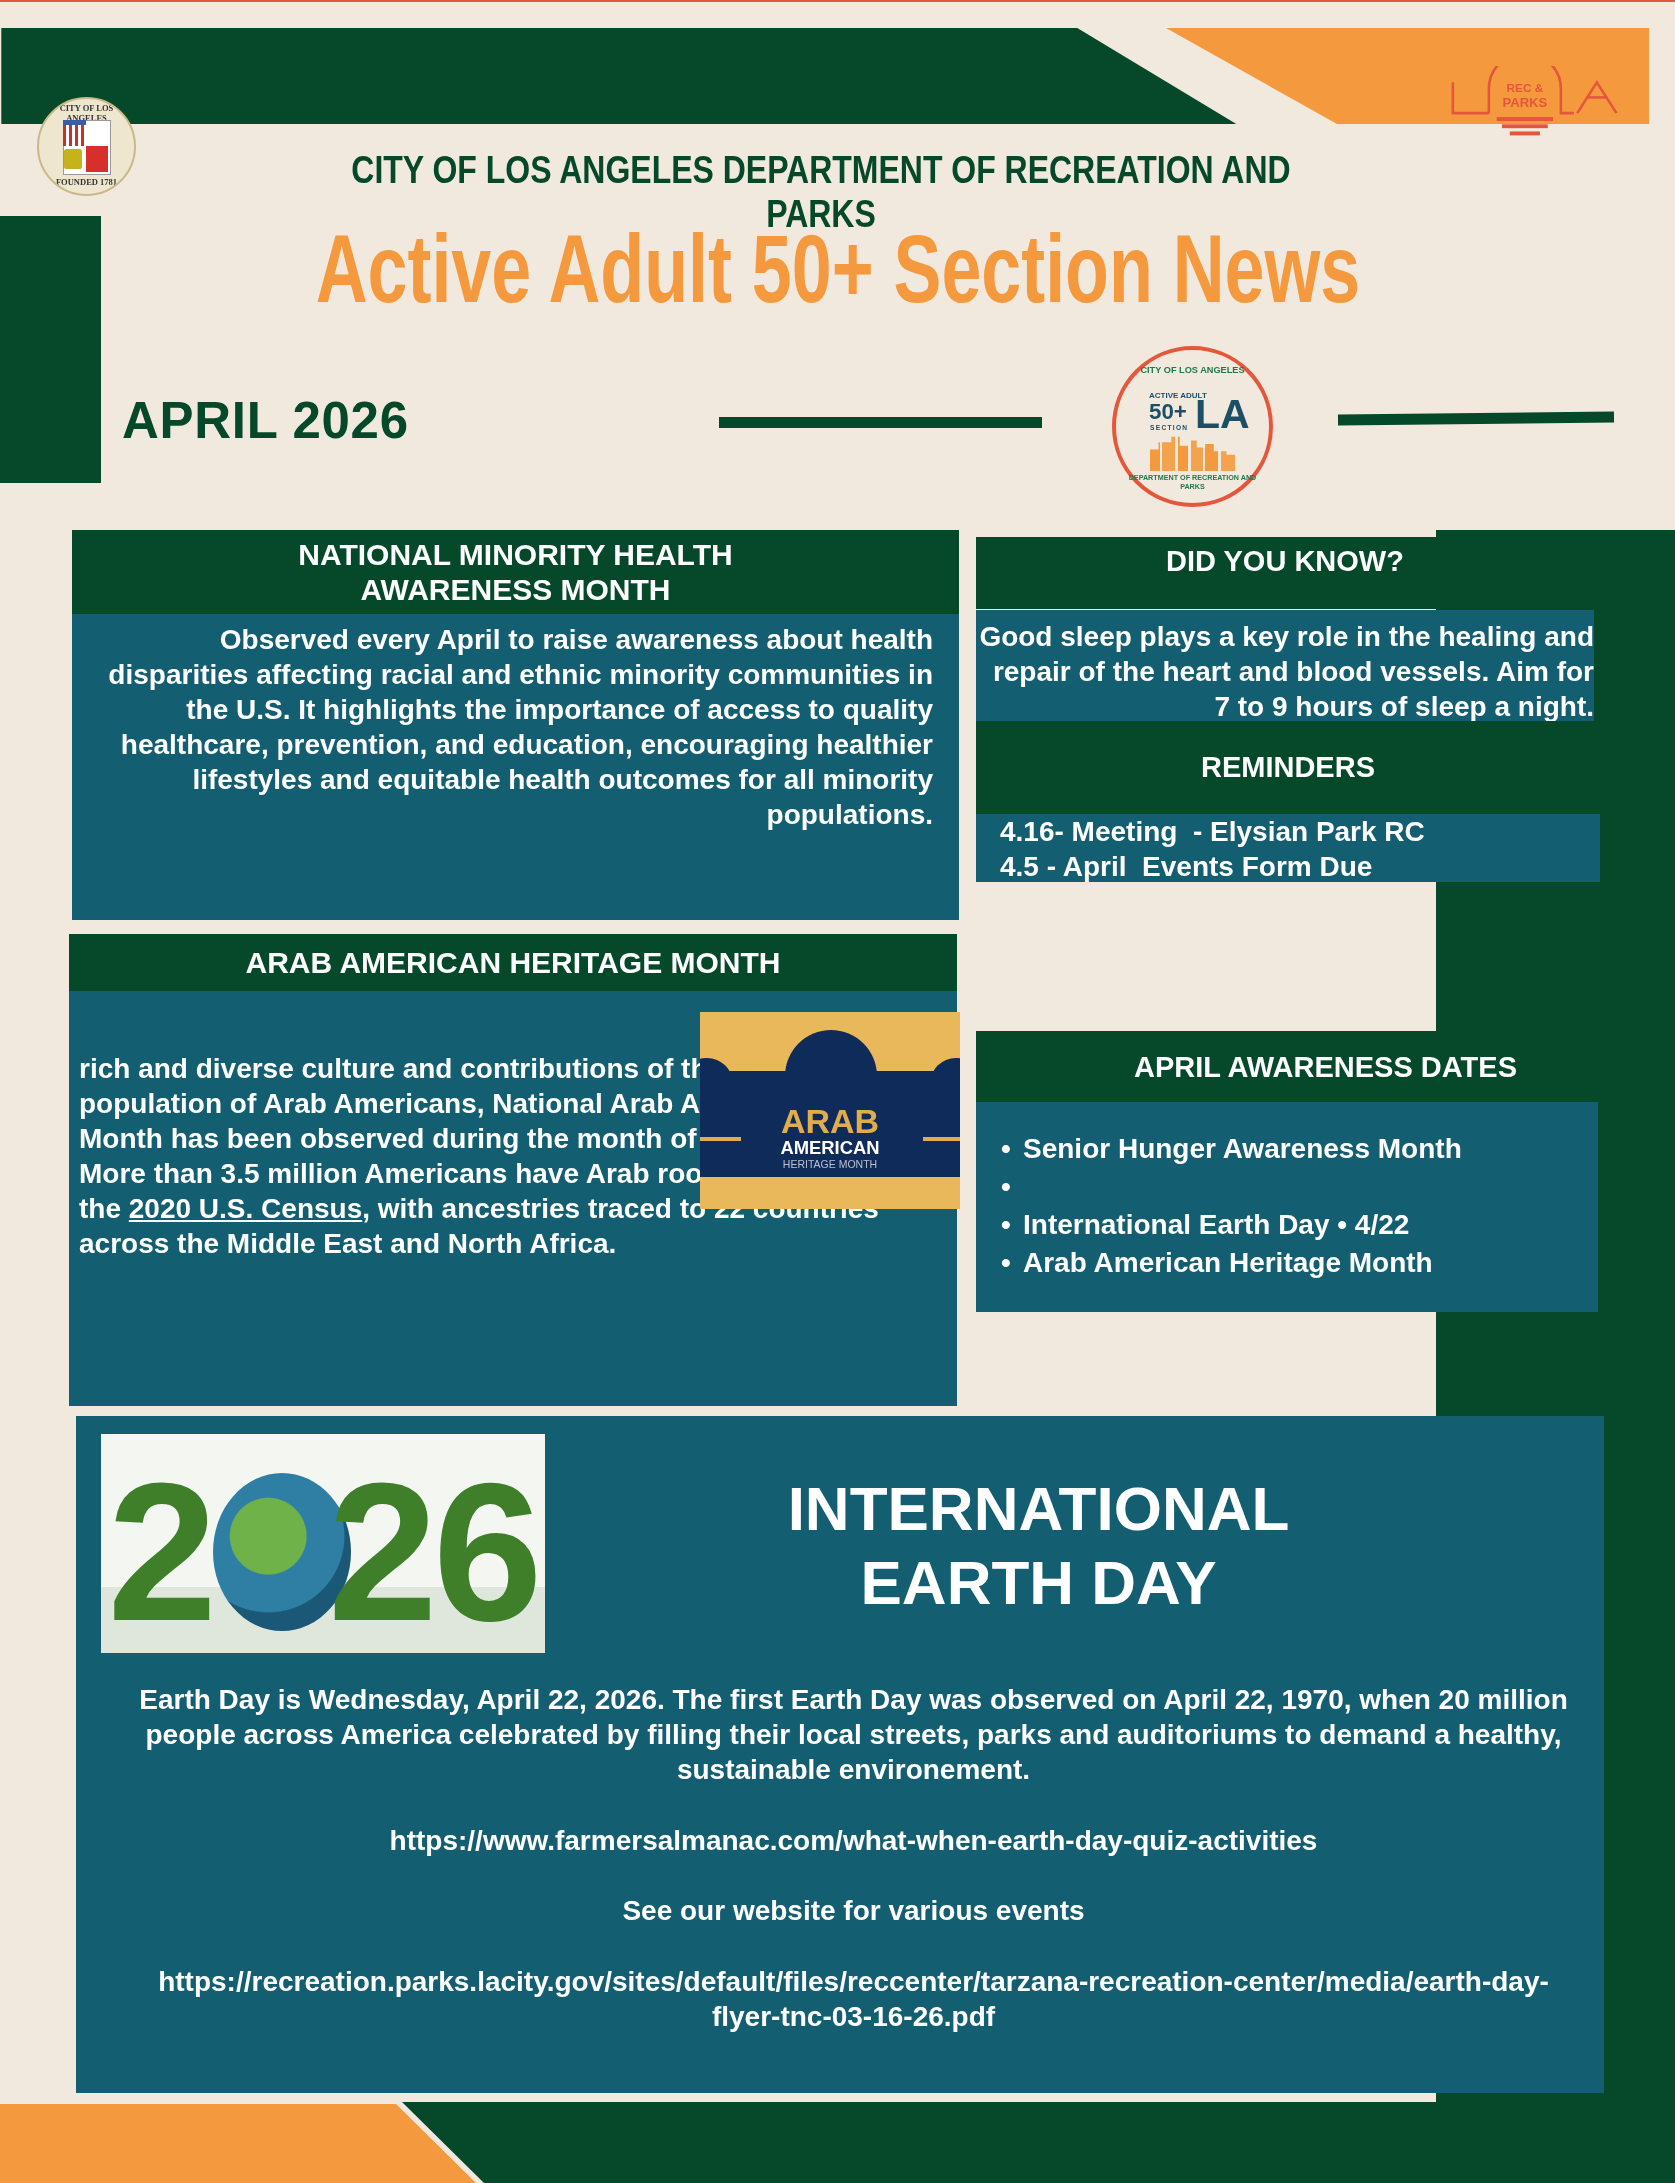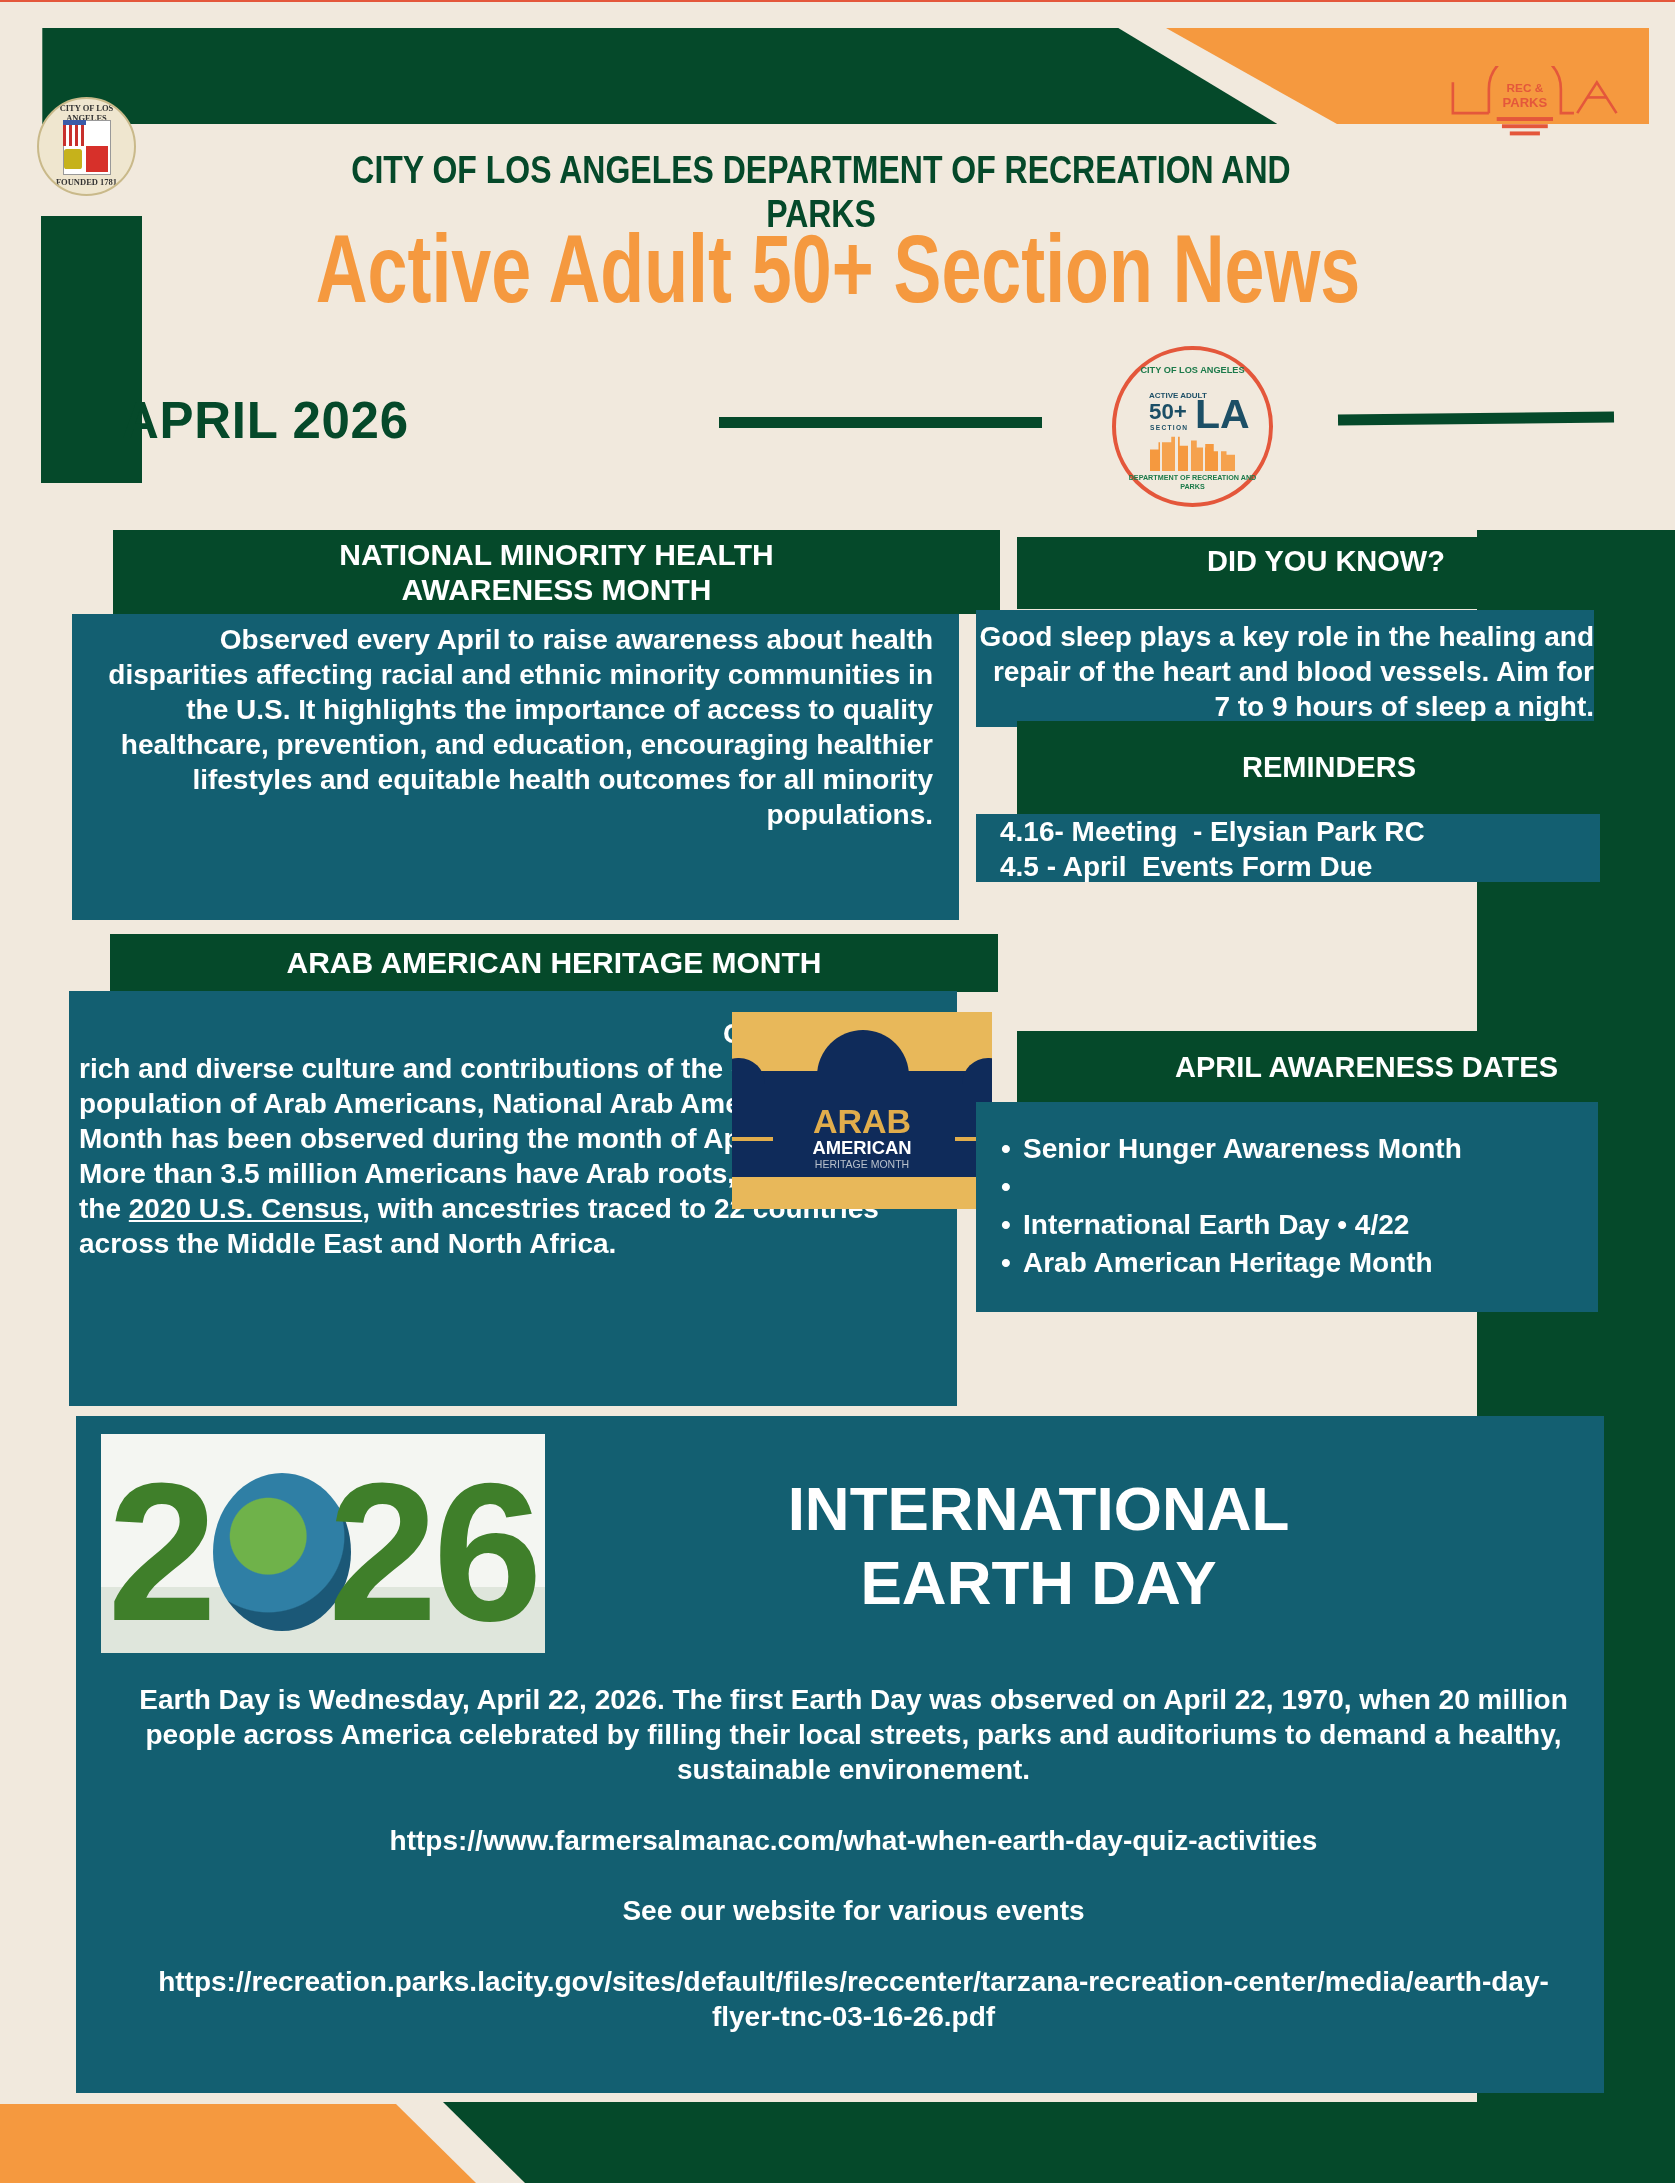--- a/index.html
+++ b/index.html
@@ -2,21 +2,21 @@
 <html style="font-size:10.5px"><head>
 <meta charset="utf-8">
 <style>
   html, body { margin:0; padding:0; }
   body {
     width:1675px; height:2183px; position:relative; overflow:hidden;
     background:#f1e9dd;
     font-family:"Liberation Sans", sans-serif;
   }
   .abs { position:absolute; }
-  .green { background:#05492a;margin-left:41px; }
+  .green { background:#05492a; }
   .teal { background:#135f71; }
   .orange { background:#f5993f; }
   .white-text { color:#ffffff; font-weight:bold; }
   .center { text-align:right; }
 
   
   #top-rule { left:0; top:0; width:1675px; height:2px; background:#e4573b; }
 
   
   #hdr-green { left:1.3px; top:28px; height:96px; width:1235px;
@@ -69,21 +69,21 @@
   .sec-hdr { display:flex; align-items:center; justify-content:center; text-align:center;
     color:#fff; font-weight:bold; box-sizing:border-box; }
 
   #nmh-hdr { left:72px; top:530px; width:887px; height:84px; font-size:30px; line-height:35px; }
   #nmh-body { left:72px; top:614px; width:887px; height:306px; font-size:28px; line-height:35px; padding:8px 26px 0; box-sizing:border-box; }
 
   #aahm-hdr { left:69px; top:934px; width:888px; height:58px; font-size:30px; }
   #aahm-body { left:69px; top:991px; width:888px; height:415px; }
   #aahm-text { left:10px; top:25px; width:867px; font-size:28px; line-height:35px; color:#fff; font-weight:bold; }
   #arab-img { left:700px; top:1012px; width:260px; height:197px; overflow:hidden;
-    background: linear-gradient(180deg,#e8b85a 0 30%, #0f2b5a 30% 84%, #e8b85a 84% 100%); margin-left: 32px; }
+    background: linear-gradient(180deg,#e8b85a 0 30%, #0f2b5a 30% 84%, #e8b85a 84% 100%); }
   #arab-img .arch { position:absolute; left:85px; top:18.4px; width:92px; height:59px; background:#0f2b5a; border-radius:46px 46px 0 0; }
   #arab-img .arch-l { position:absolute; left:-20px; top:46px; width:53px; height:39px; background:#0f2b5a; border-radius:26px 26px 0 0; }
   #arab-img .arch-r { position:absolute; left:230px; top:46px; width:53px; height:39px; background:#0f2b5a; border-radius:26px 26px 0 0; }
   #arab-img .t1 { position:absolute; top:92px; width:100%; text-align:center; font-size:34px; font-weight:bold; color:#e1ad4c; line-height:1; }
   #arab-img .t2 { position:absolute; top:127px; width:100%; text-align:center; font-size:18.4px; font-weight:bold; color:#fff; line-height:1; }
   #arab-img .t3 { position:absolute; top:147px; width:100%; text-align:center; font-size:10.5px; color:#b8c0cc; line-height:1; }
   #arab-img .bar-l { position:absolute; left:0; top:125px; width:41px; height:4px; background:#e1ad4c; }
   #arab-img .bar-r { position:absolute; left:223px; top:125px; width:41px; height:4px; background:#e1ad4c; }
 
   .census-link { text-decoration:underline; color:#fff; }

